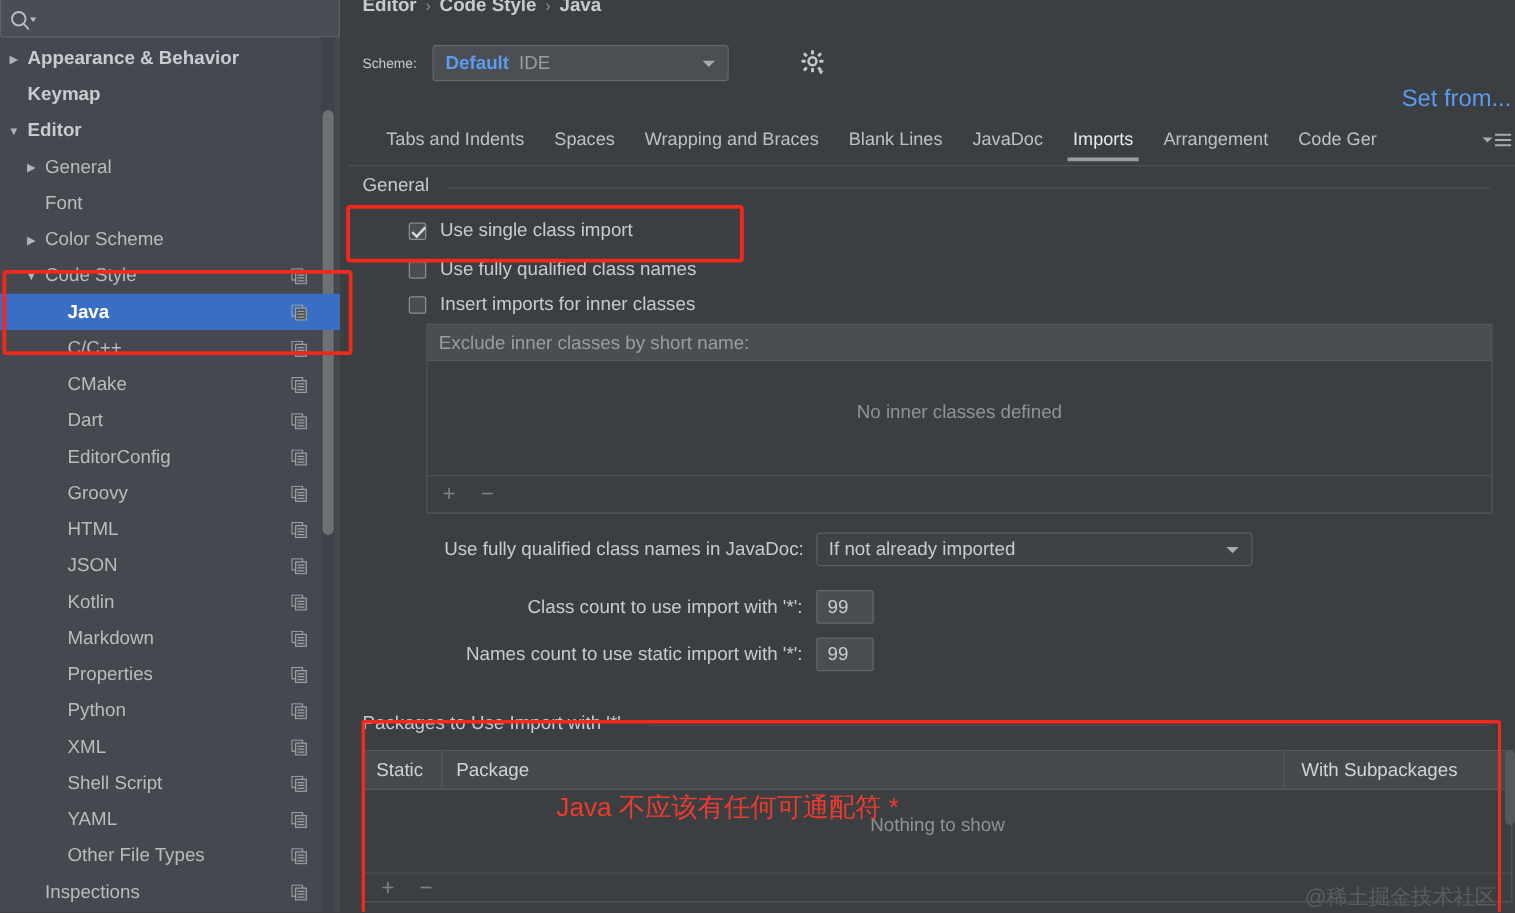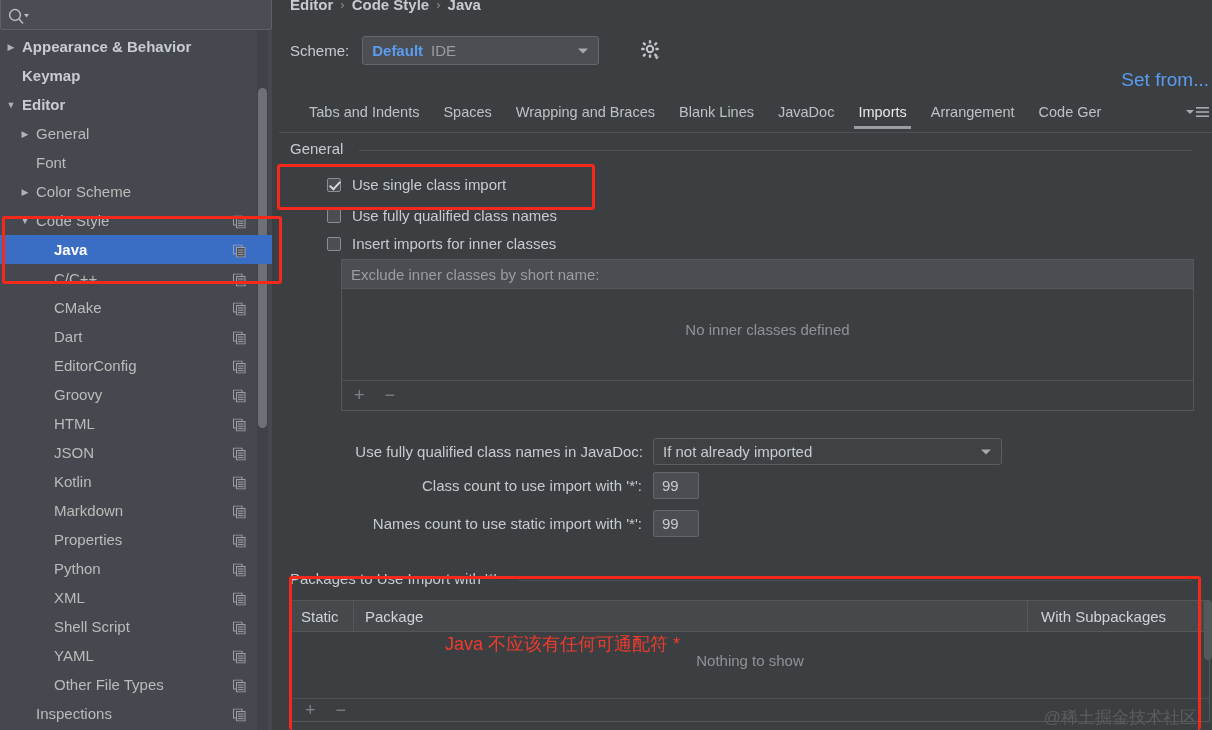--- a/index.html
+++ b/index.html
@@ -83,21 +83,21 @@
     position: absolute; left: 11px; top: -4px;
     font-size: 15px; font-weight: bold;
     color: #c7cbcf;
     display: flex; align-items: center; gap: 7px;
   }
   #breadcrumb .crumb-sep { color: #8a8d91; font-weight: normal; font-size: 13px;}
   #scheme-row {
     position: absolute; left: 11px; top: 36px;
     display: flex; align-items: center;
   }
-  #scheme-label { font-size: 15px; color: #c7cbcf; margin-right: 13px; }
+  #scheme-label { font-size: 11px; color: #c7cbcf; margin-right: 13px; }
   #scheme-combo {
     position: relative;
     width: 237px; height: 29px;
     background: #4b4e52;
     border: 1px solid #64676b;
     border-radius: 3px;
     display: flex; align-items: center;
     padding-left: 9px;
   }
   #scheme-value { font-size: 15px; font-weight: bold; color: #5b9bf0; }
@@ -218,21 +218,21 @@
   }
   #exclude-toolbar {
     height: 28px;
     display: flex; align-items: center;
     padding-left: 12px; gap: 20px;
     font-size: 18px; color: #7e8185;
   }
 
   
   #javadoc-row {
-    position: absolute; left: 0; top: 438px;
+    position: absolute; left: 0; top: 426px;
     width: 933px;
     display: flex; align-items: center;
   }
   #javadoc-label {
     width: 374px; text-align: right;
     font-size: 15px; color: #c7cbcf;
     padding-right: 10px;
   }
   #javadoc-combo {
     position: relative;
@@ -310,21 +310,21 @@
     height: 24px;
     border-top: 1px solid #4e5154;
     display: flex; align-items: center;
     padding-left: 14px; gap: 20px;
     font-size: 18px; color: #7e8185;
   }
 
   
   #annot-text {
     position: absolute; left: 445px; top: 632px;
-    font-size: 18px; color: #ef3b2d;
+    font-size: 21px; color: #ef3b2d;
     white-space: nowrap;
   }
   #watermark {
     position: absolute; right: 15px; top: 682px;
     font-size: 17px; color: #5b5e61;
     white-space: nowrap;
     margin-top: 24px;
   }
 
   

